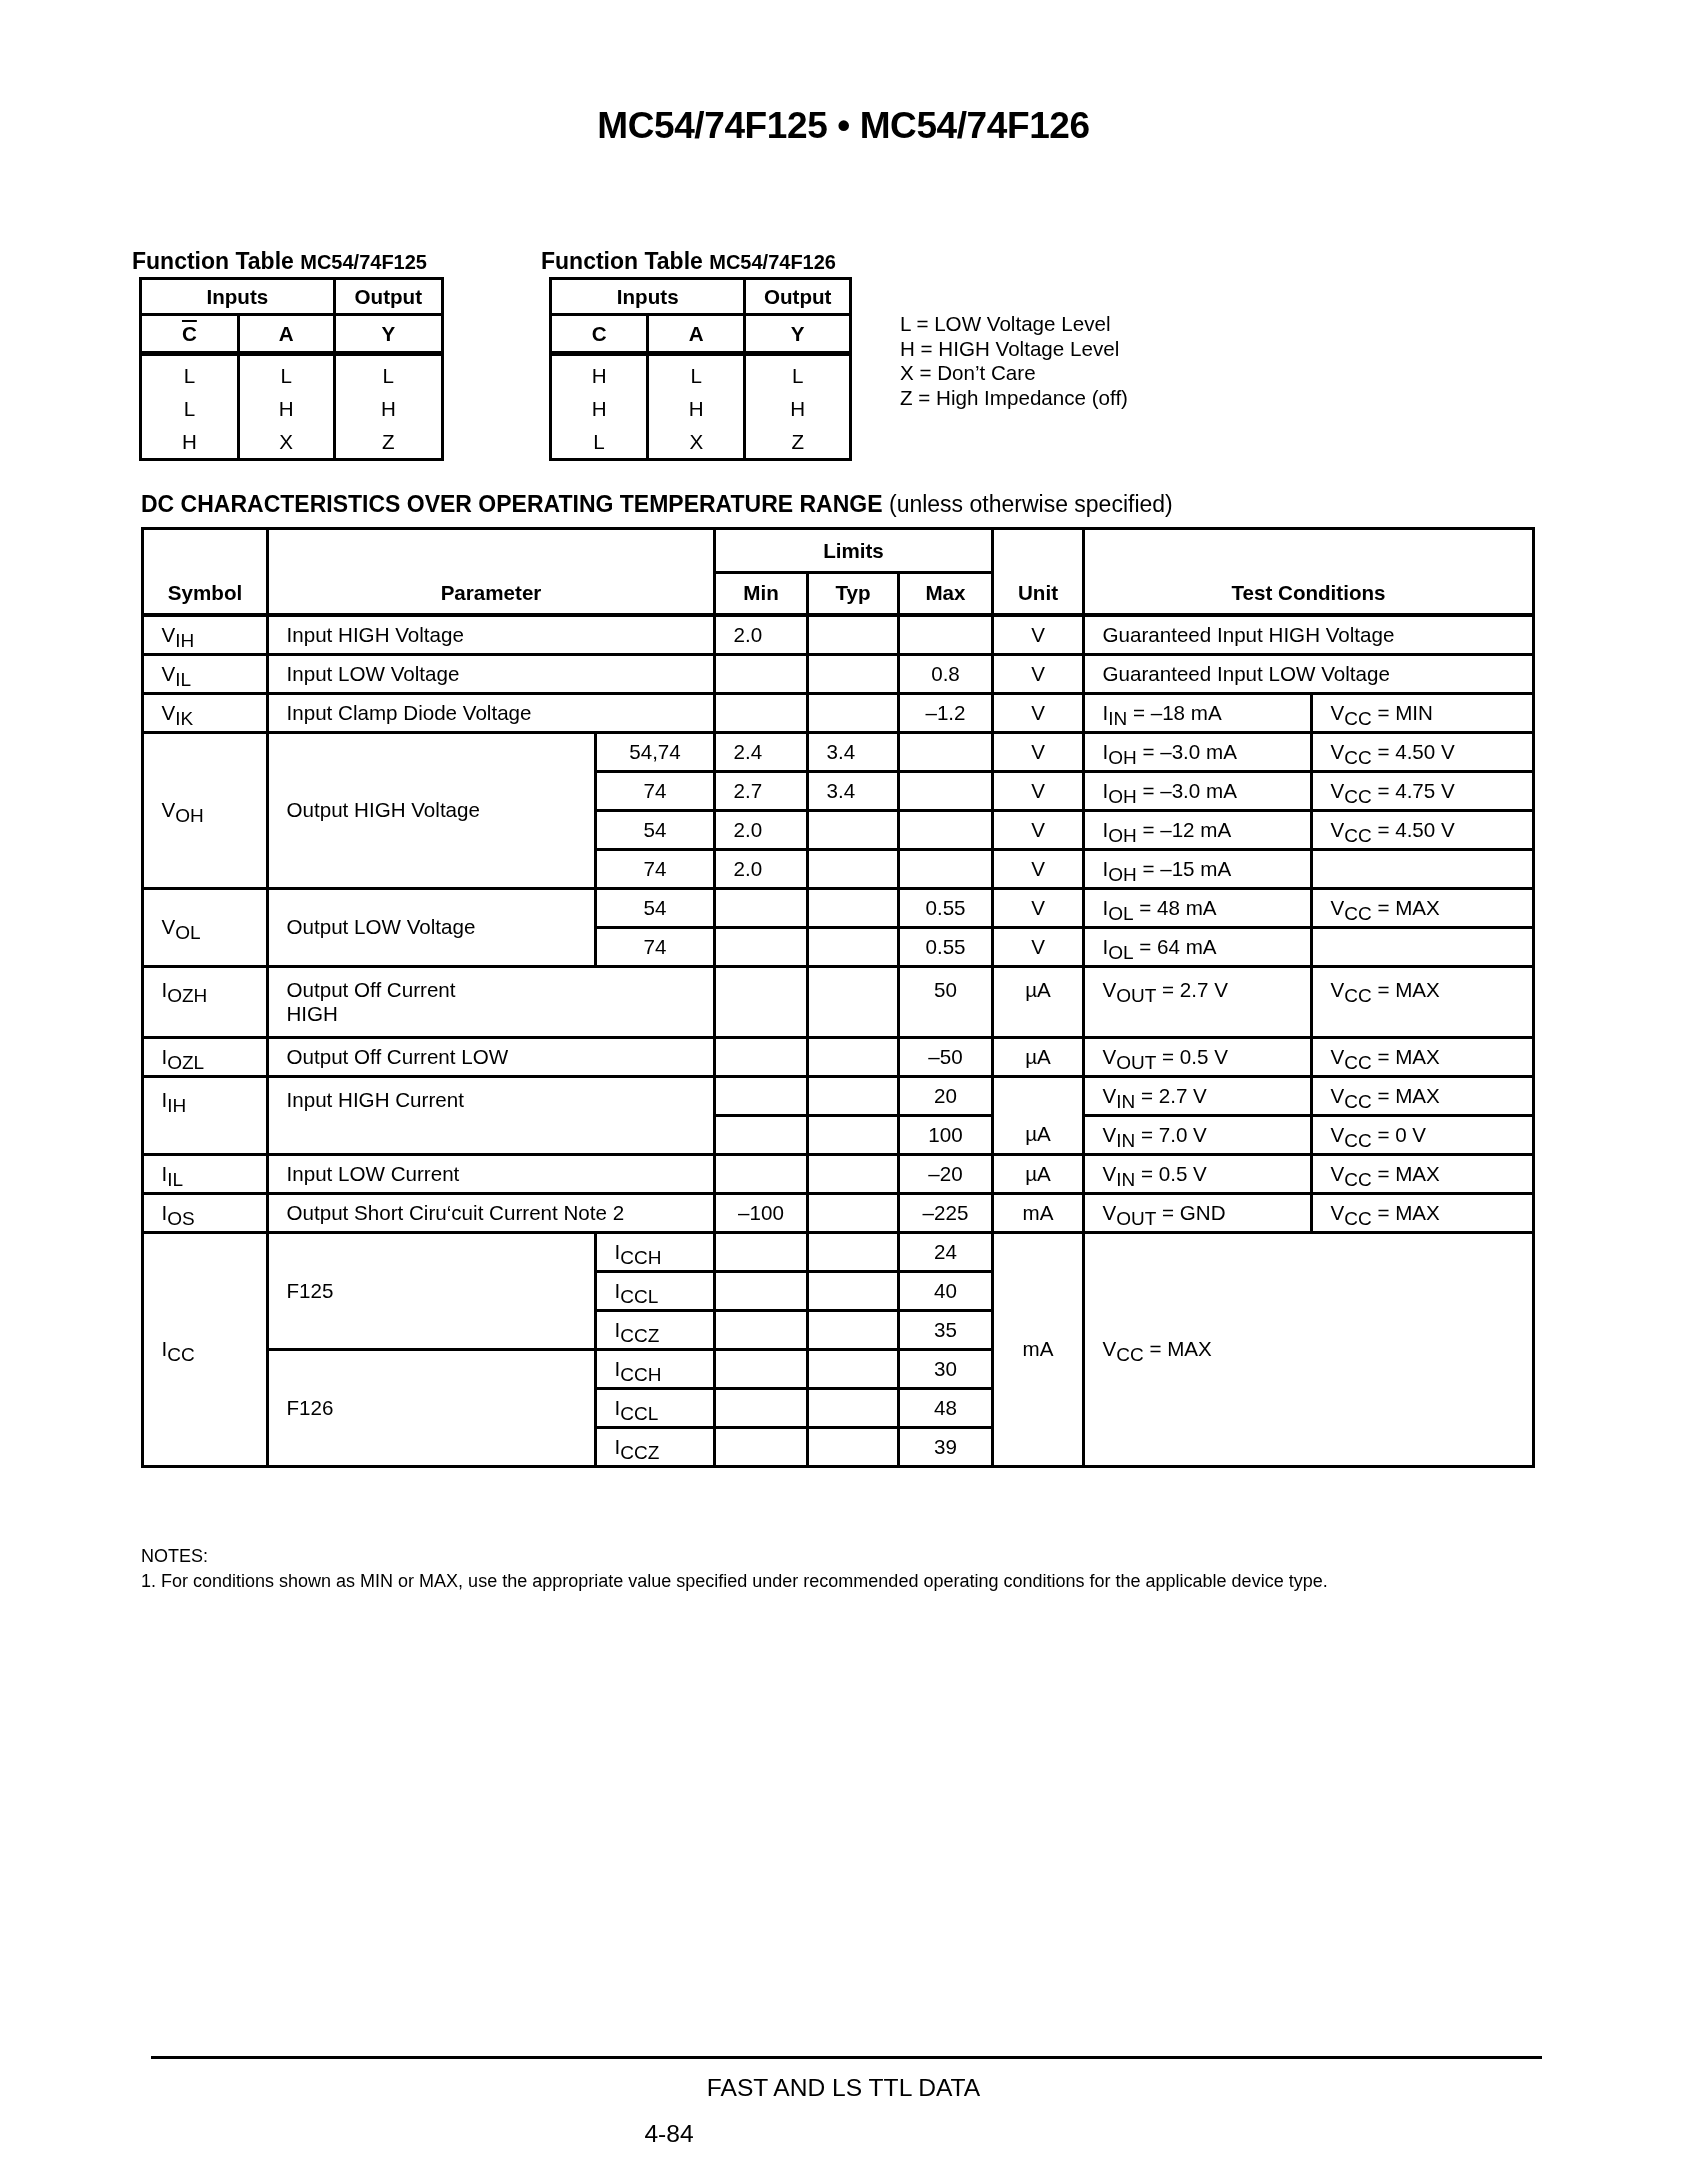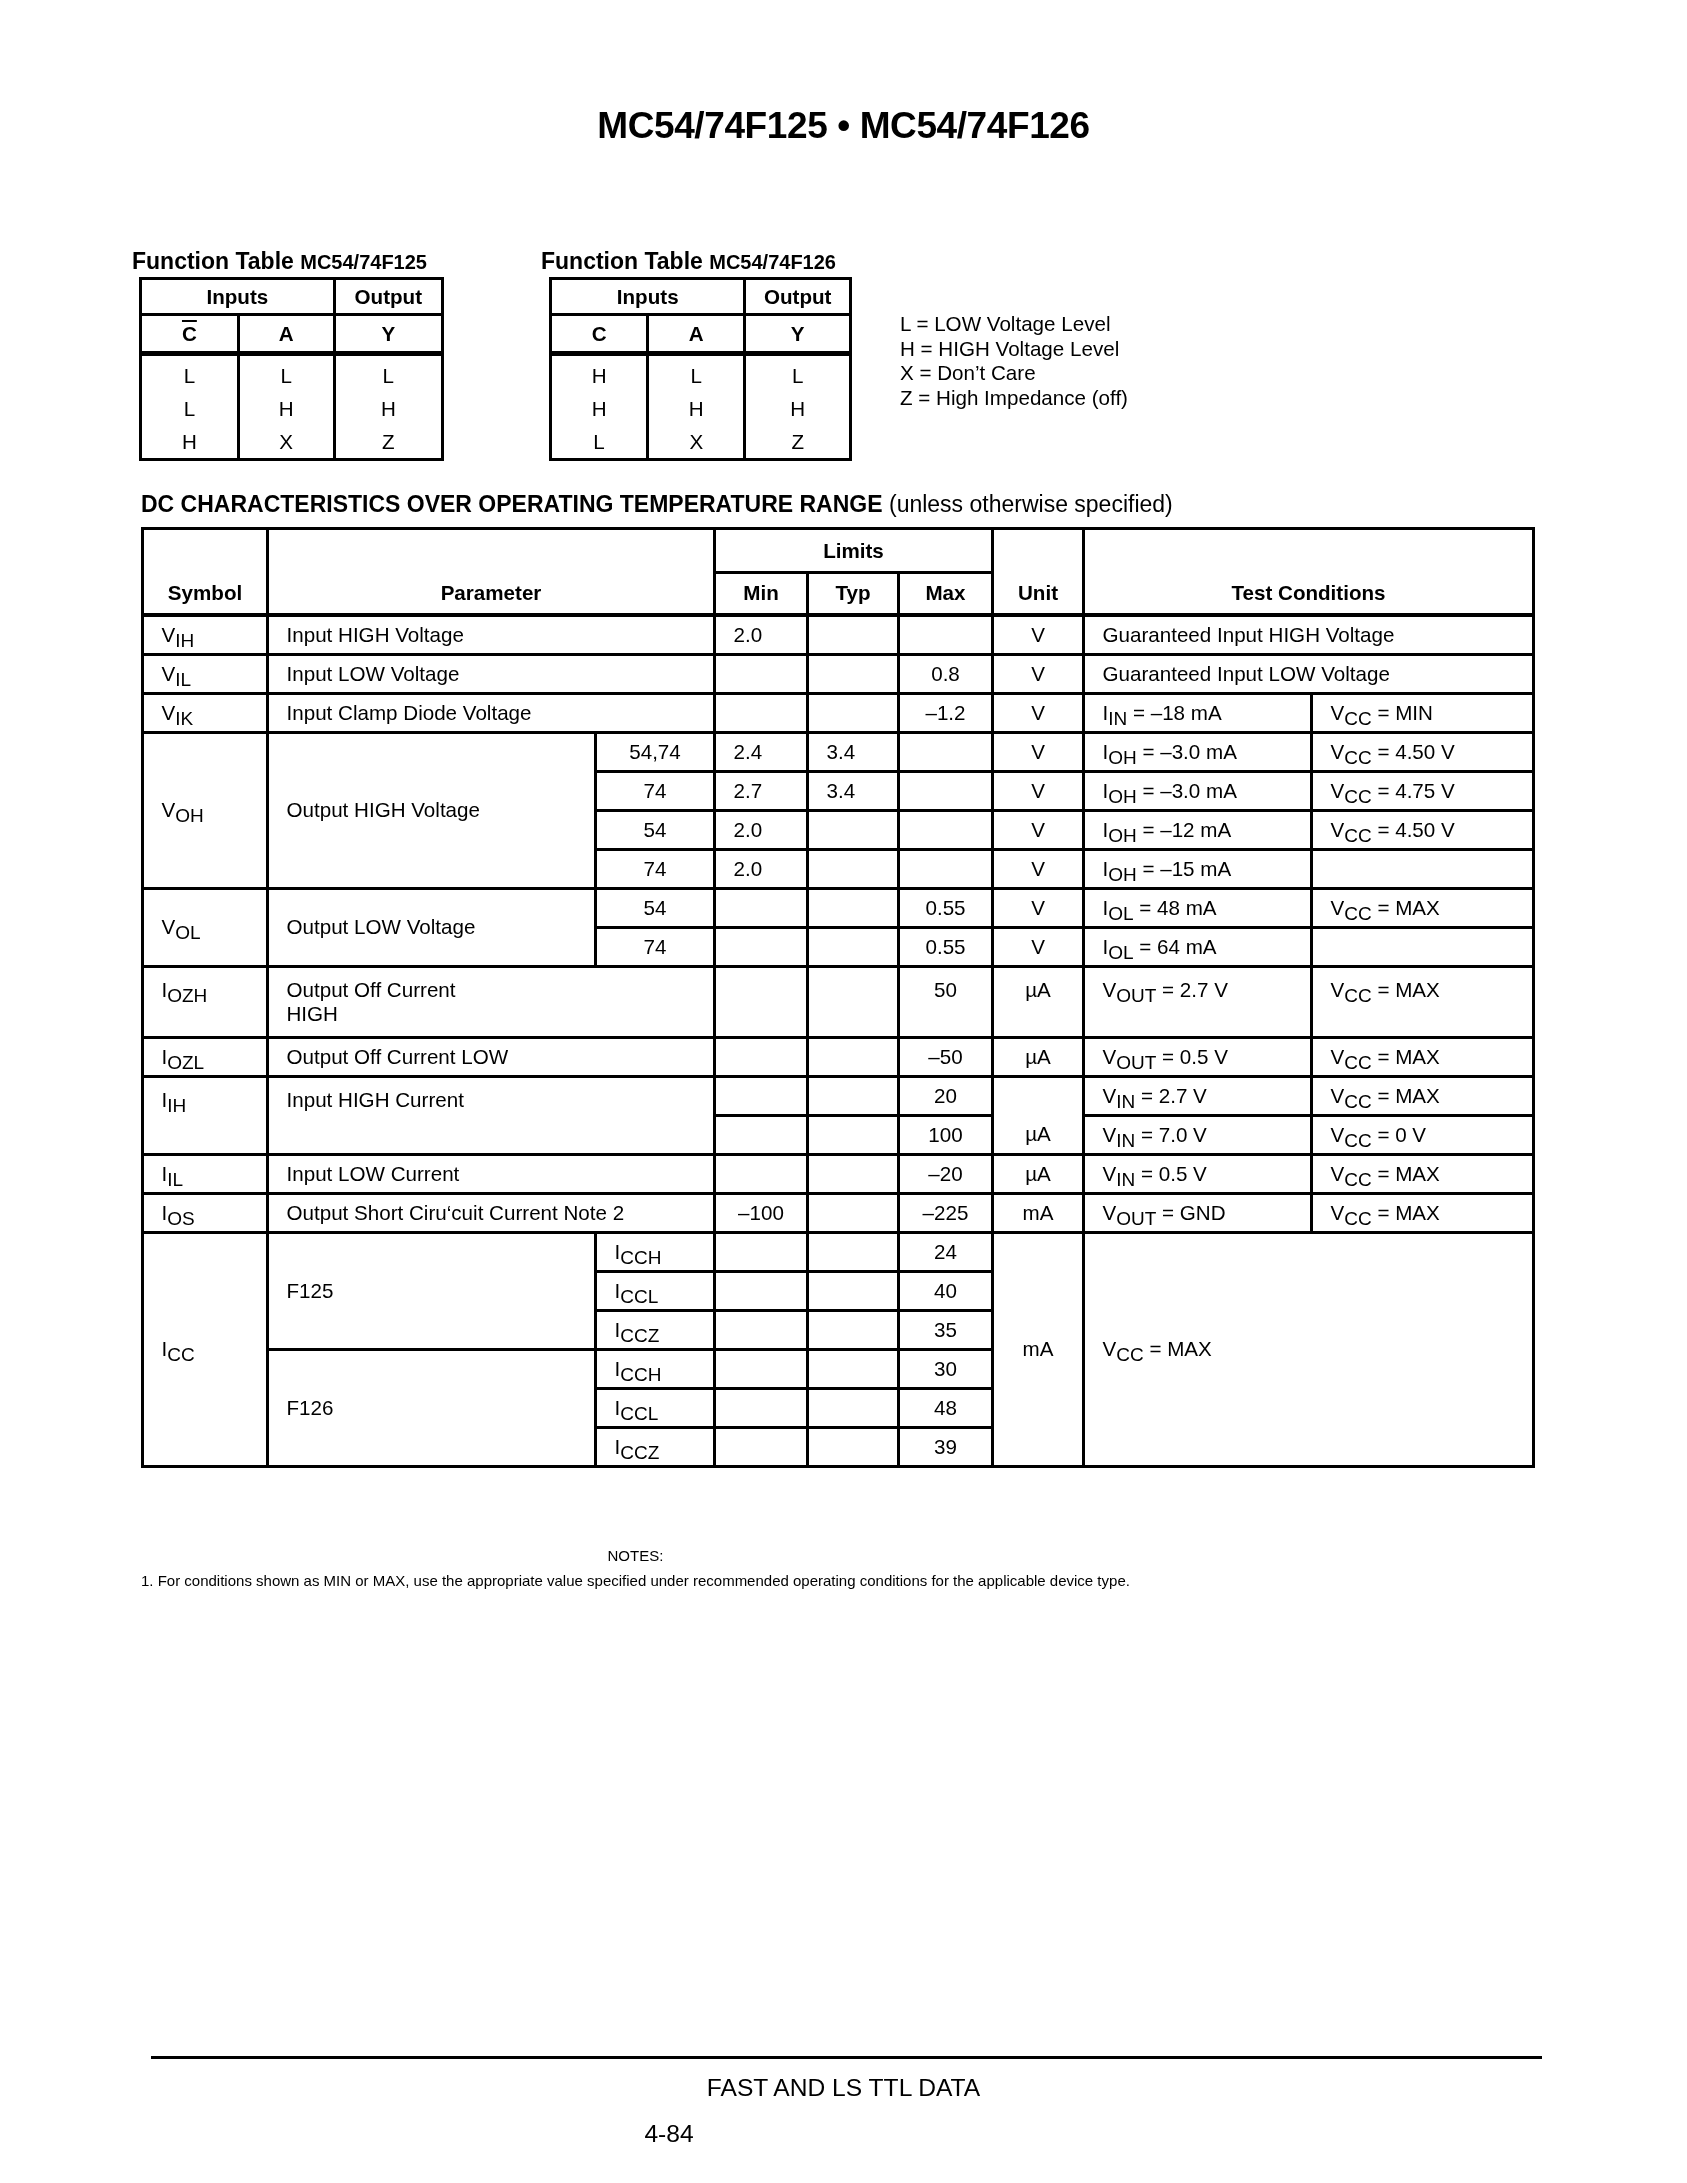--- a/index.html
+++ b/index.html
@@ -23,21 +23,21 @@
   .dc-caption b { font-weight:bold; }
   .dc { position:absolute; left:141px; top:527px; width:1391px; table-layout:fixed; }
   .dc td, .dc th { border:3.2px solid #000; font-size:20.6px; padding:0; vertical-align:middle; }
   .dc th { font-weight:bold; }
   .dc td { height:36px; }
   .dc .l { text-align:left; padding-left:17.5px; }
   .dc .c { text-align:center; }
   .dc .top { vertical-align:top; padding-top:10px; }
   .dc sub { font-size:19px; vertical-align:-4.8px; line-height:0; }
   .dc .thick-b { border-bottom-width:4.8px; }
-  .notes { left:141px; top:1544px; font-size:15px; line-height:24.6px;text-align:center; }
+  .notes { left:141px; top:1544px; font-size:18px; line-height:24.6px; }
   .footer-rule { left:151px; top:2056px; width:1391px; height:3.2px; background:#000; }
   .footer1 { left:0; width:1687px; top:2074px; text-align:center; font-size:24.6px; }
   .footer2 { left:0; width:1338px; top:2120px; text-align:center; font-size:24.6px; }
 </style>
 </head>
 <body>
 
 <div class="abs title">MC54/74F125 • MC54/74F126</div>
 
 <div class="abs ft-caption" style="left:132px; top:248px;">

